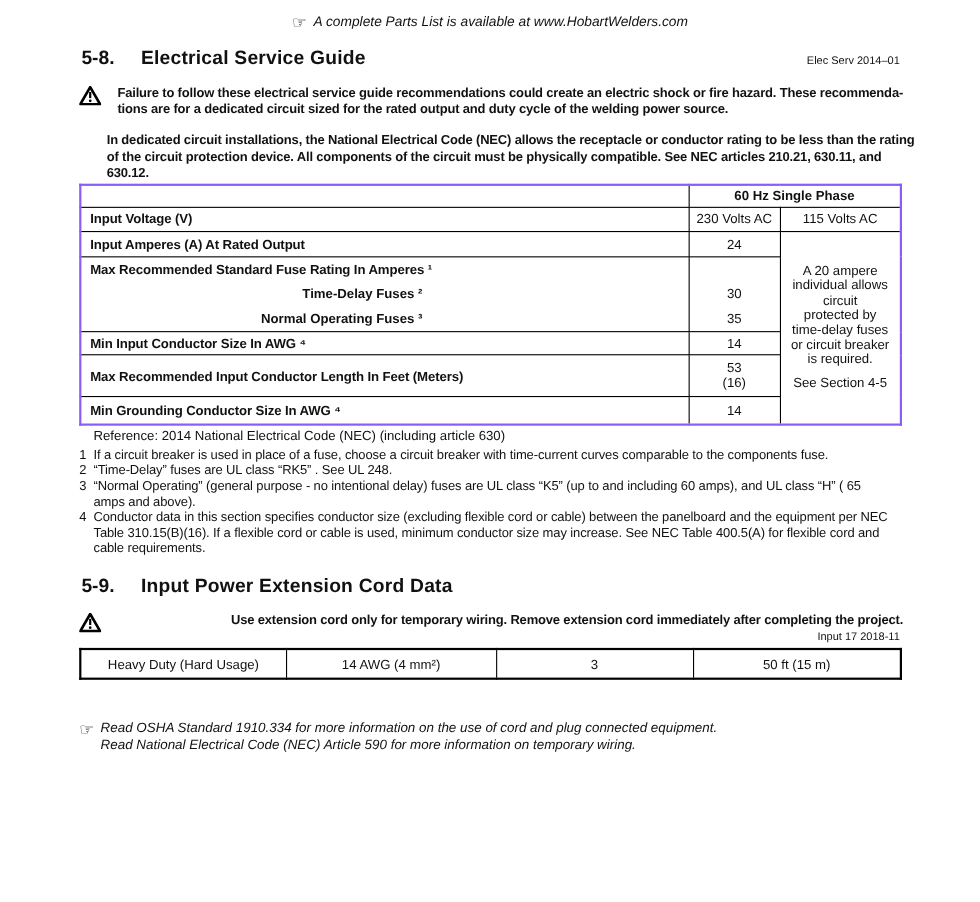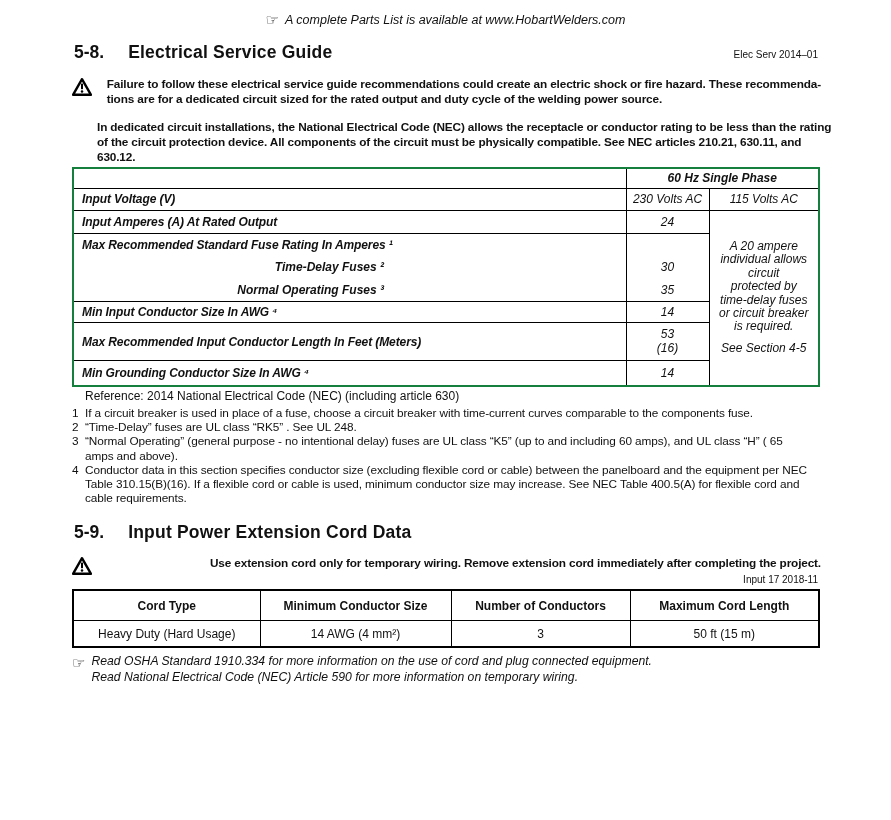--- a/index.html
+++ b/index.html
@@ -17,21 +17,21 @@
   .sec-code{margin-left:auto;font-size:10px;font-weight:normal;}
   
   .warn{left:72px;display:flex;justify-content:space-between;}
   .warn-icon{flex:none;width:20px;margin-right:6px;margin-top:1px;}
   .warn-text{font-weight:bold;font-size:11.8px;line-height:14.5px;}
   .nowrap{white-space:nowrap;letter-spacing:-0.15px;}
   
   .para{left:97px;font-weight:bold;font-size:11.8px;line-height:14.8px;}
   
   table{border-collapse:collapse;table-layout:fixed;}
-  .t1{left:72px;top:167px;width:746px;border:2px solid #15803d;font-style:italic;}
+  .t1{left:72px;top:167px;width:746px;border:2px solid #8b5cf6;}
   .t1 td{border:1px solid #000;font-size:12px;padding:0;vertical-align:middle;}
   .t1 .lbl{font-weight:bold;padding-left:8px;white-space:nowrap;letter-spacing:-0.1px;}
   .t1 .ctr{text-align:center;}
   .t1 .ghdr{font-weight:bold;text-align:center;}
   .fuse-cell{vertical-align:top !important;}
   .fuse-cell div{height:22.6px;line-height:22.6px;}
   .fuse-sub{width:310px;text-align:right;font-weight:bold;white-space:nowrap;}
   .fuse-vals{vertical-align:top !important;text-align:center;}
   .fuse-vals div{height:22.6px;line-height:22.6px;}
   .two-line div{line-height:13.5px;}
@@ -192,26 +192,20 @@
   <div class="abs right-code" style="top:574px;">Input 17 2018-11</div>
 
   <table class="abs t2">
     <colgroup>
         <col style="width:187px;">
         <col style="width:191px;">
         <col style="width:179px;">
         <col style="width:189px;">
       </colgroup>
     <tbody>
-        <tr>
-      <td class="hdr">Cord Type</td>
-      <td class="hdr">Minimum Conductor Size</td>
-      <td class="hdr">Number of Conductors</td>
-      <td class="hdr">Maximum Cord Length</td>
-    </tr>
     <tr>
       <td class="dat">Heavy Duty (Hard Usage)</td>
       <td class="dat">14 AWG (4 mm²)</td>
       <td class="dat">3</td>
       <td class="dat">50 ft (15 m)</td>
     </tr>
   </tbody>
     </table>
 
   <div class="abs bn" style="top:654px;">

